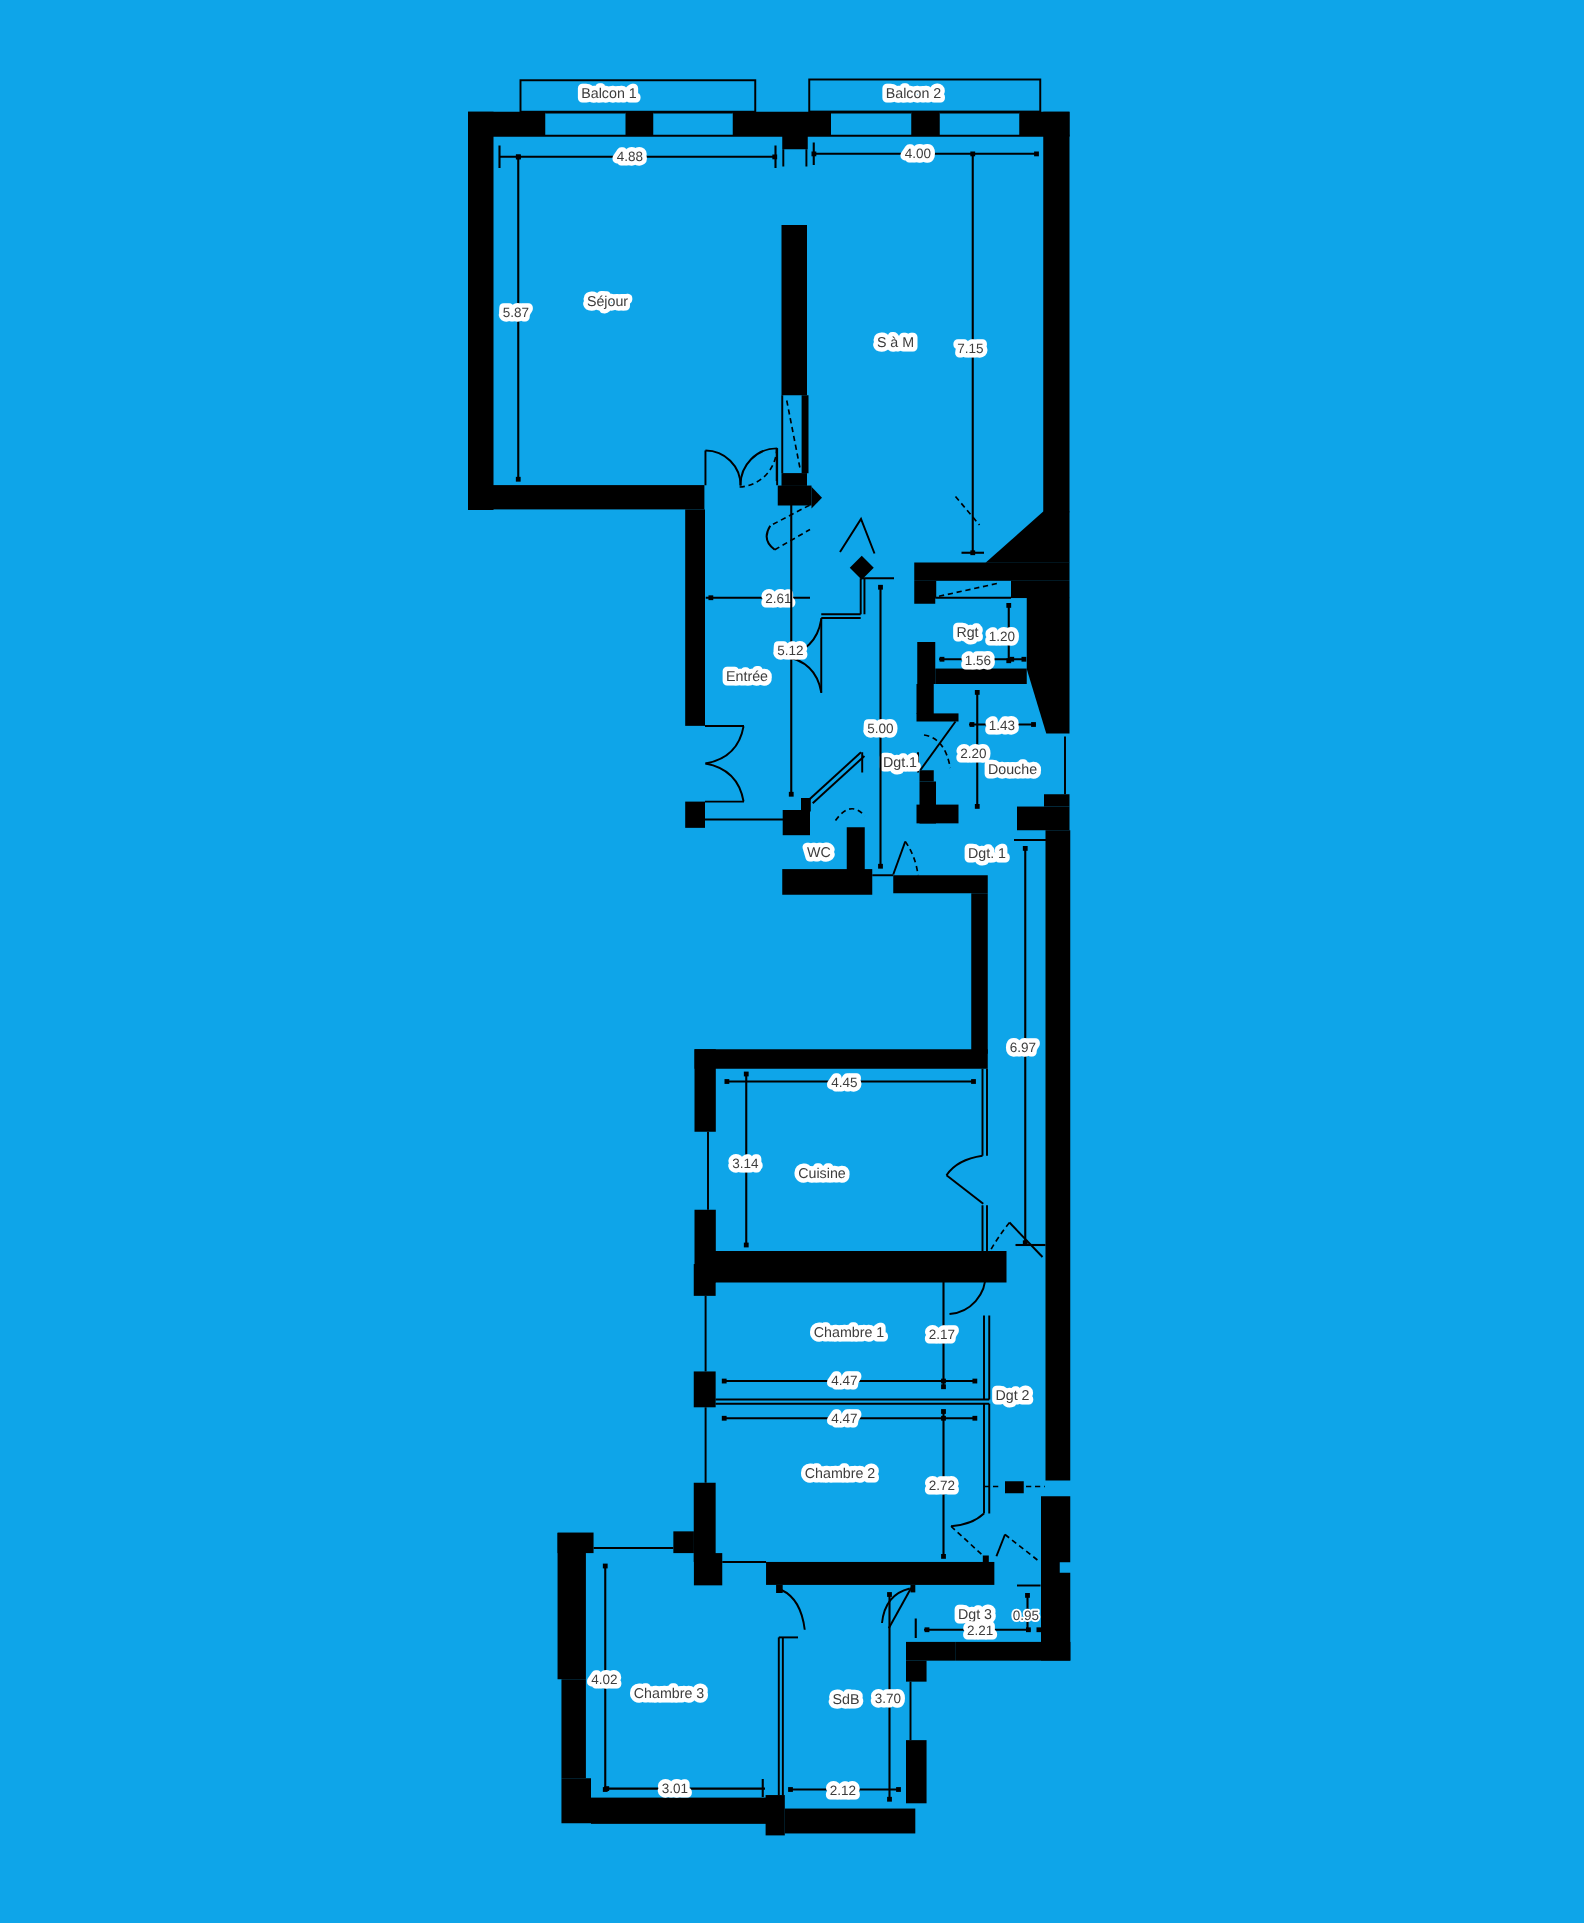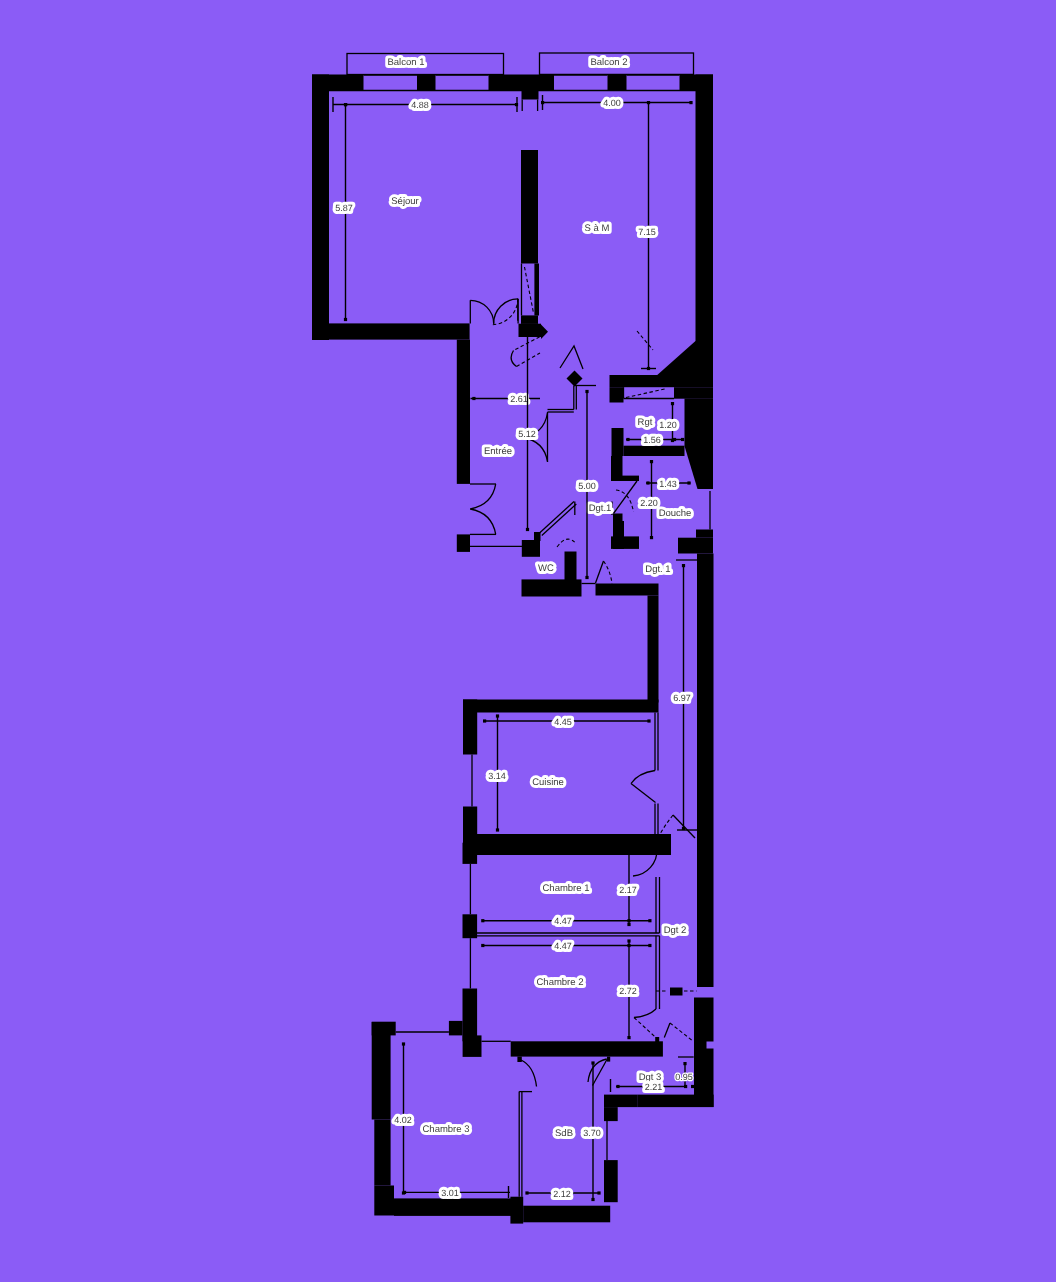--- a/index.html
+++ b/index.html
@@ -1,16 +1,16 @@
 <!DOCTYPE html>
 <html><head>
 <meta charset="utf-8">
 <style>
   html,body{margin:0;padding:0;background:#fff;-webkit-font-smoothing:antialiased;}
-  .page{width:1056px;height:1282px;position:relative;background:#8b5cf6;overflow:hidden;}
+  .page{width:1056px;height:1282px;position:relative;background:#0ea5e9;overflow:hidden;}
   svg{position:absolute;left:0;top:0;}
   .w{fill:#000;}
   .ln{stroke:#000;stroke-width:1.3;fill:none;}
   .tn{stroke:#000;stroke-width:1.3;fill:none;}
   .dsh{stroke:#000;stroke-width:1.1;fill:none;stroke-dasharray:3.5 2.5;}
   .dim{stroke:#000;stroke-width:1.4;fill:none;}
   text{font-family:"Liberation Sans",sans-serif;text-rendering:geometricPrecision;fill:#3d3d3d;text-anchor:middle;paint-order:stroke;stroke:#ffffff;stroke-width:6px;stroke-linejoin:round;}
   .rl{font-size:9.5px;}
   .dl{font-size:9px;}
   .nh{stroke-width:2.5px;}

